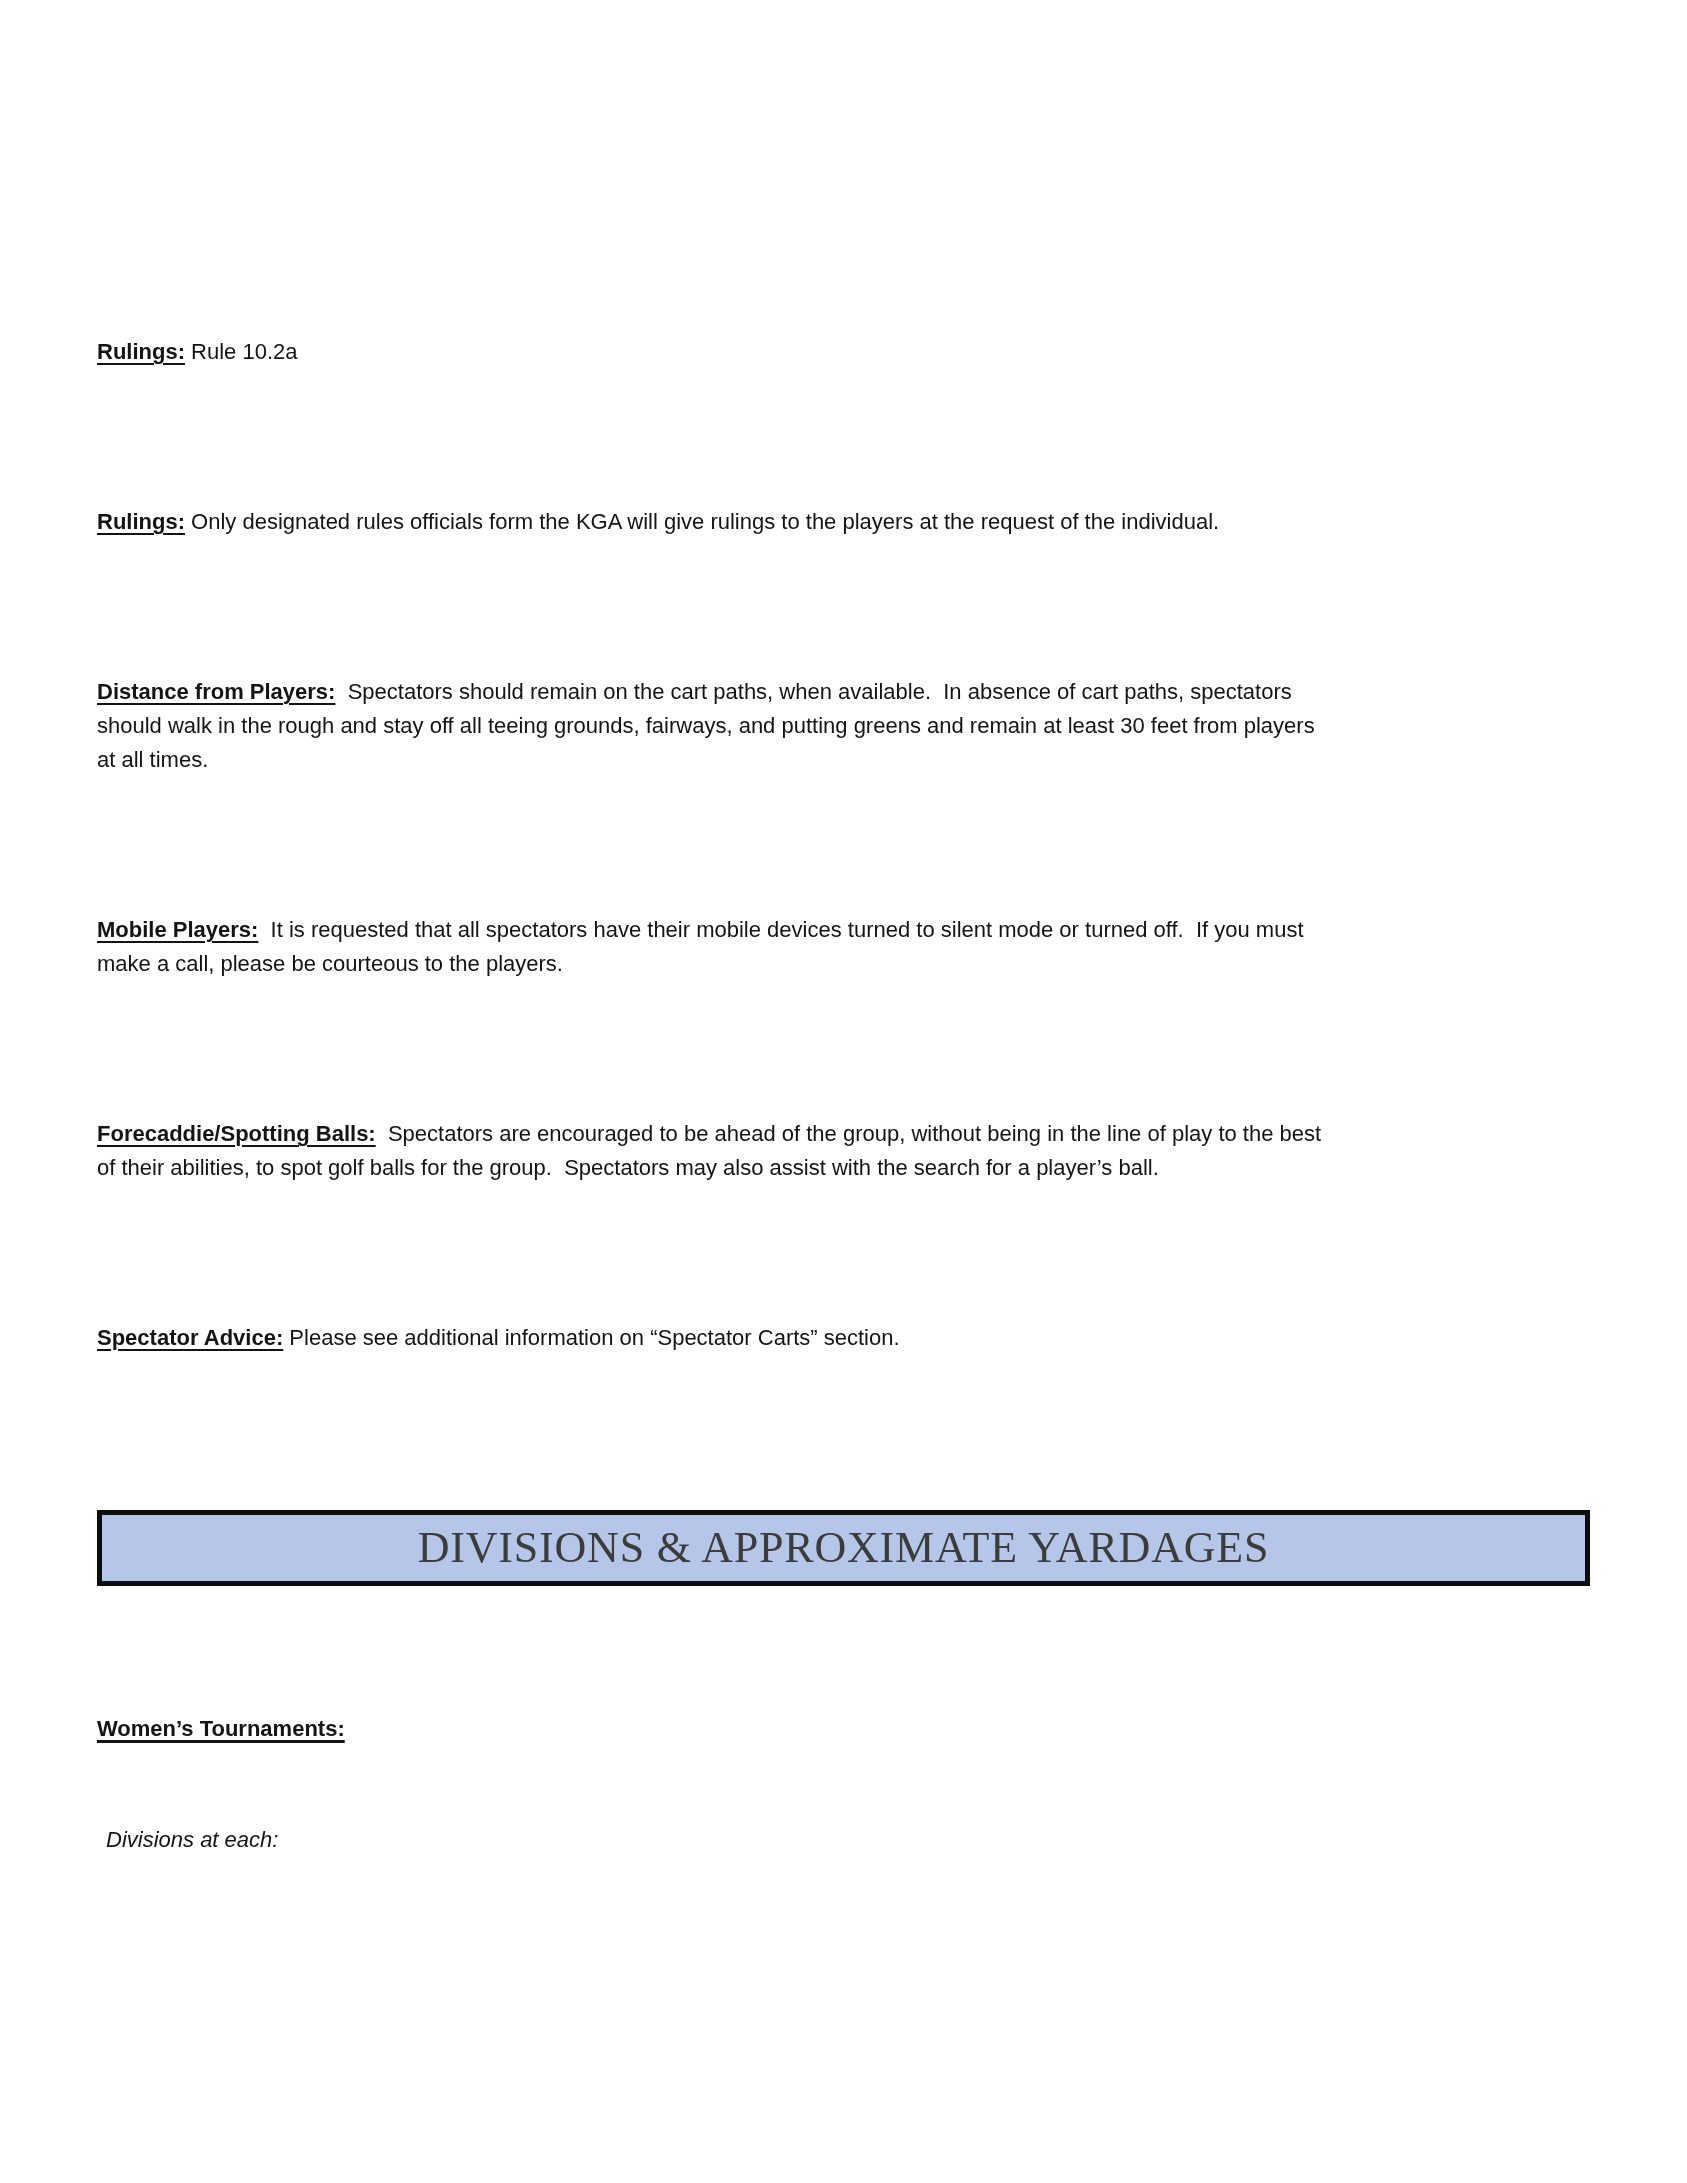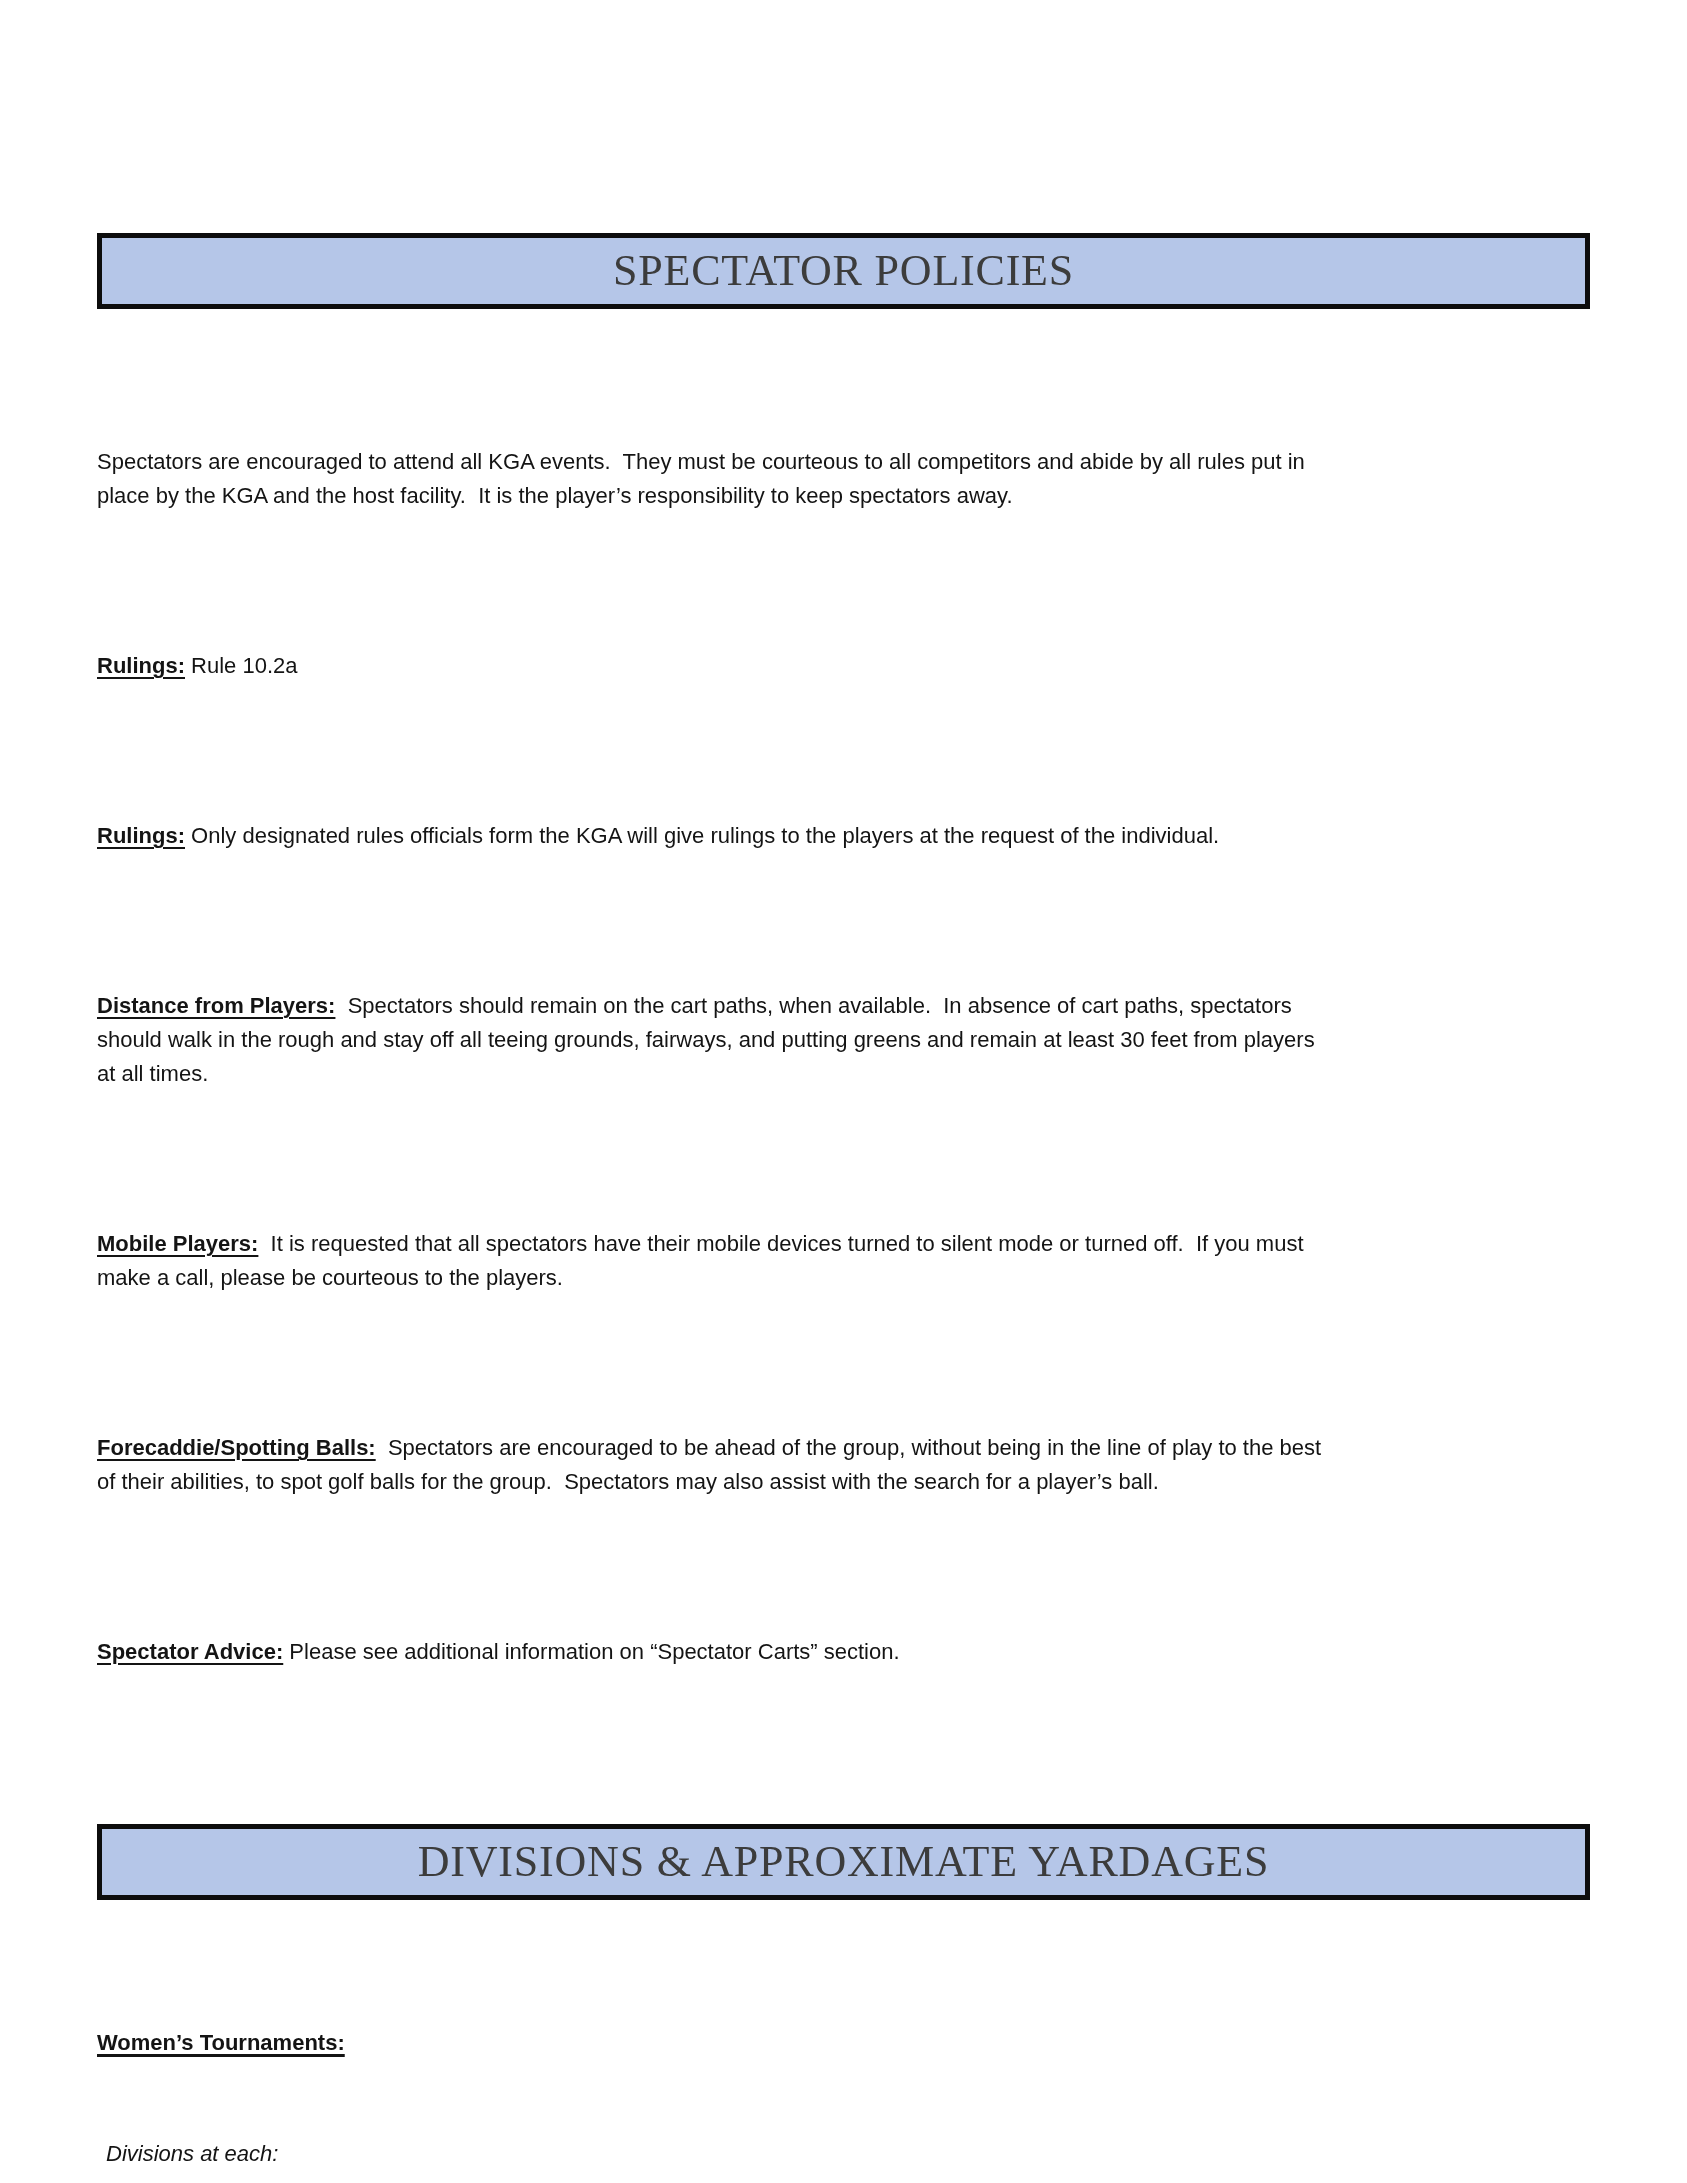--- a/index.html
+++ b/index.html
@@ -38,26 +38,21 @@
     text-decoration:underline; text-decoration-thickness:2.5px; text-underline-offset:4.2px;
   }
   .sub-head { margin:9px; font-weight:normal; font-style:italic; }
 </style>
 </head>
 <body>
 
 <div class="page">
   <div class="content">
 
-    <div class="banner">
-      <span>SPECTATOR POLICIES</span>
-    </div>
 
-    <p><span>Spectators are encouraged to attend all KGA events.  They must be courteous to all competitors and abide by all rules put in
-place by the KGA and the host facility.  It is the player’s responsibility to keep spectators away.</span></p>
 
     <p><span class="lbl">Rulings:</span><span> Rule 10.2a</span></p>
 
     <p><span class="lbl">Rulings:</span><span> Only designated rules officials form the KGA will give rulings to the players at the request of the individual.</span></p>
 
     <p><span class="lbl">Distance from Players:</span><span>  Spectators should remain on the cart paths, when available.  In absence of cart paths, spectators
 should walk in the rough and stay off all teeing grounds, fairways, and putting greens and remain at least 30 feet from players
 at all times.</span></p>
 
     <p><span class="lbl">Mobile Players:</span><span>  It is requested that all spectators have their mobile devices turned to silent mode or turned off.  If you must

